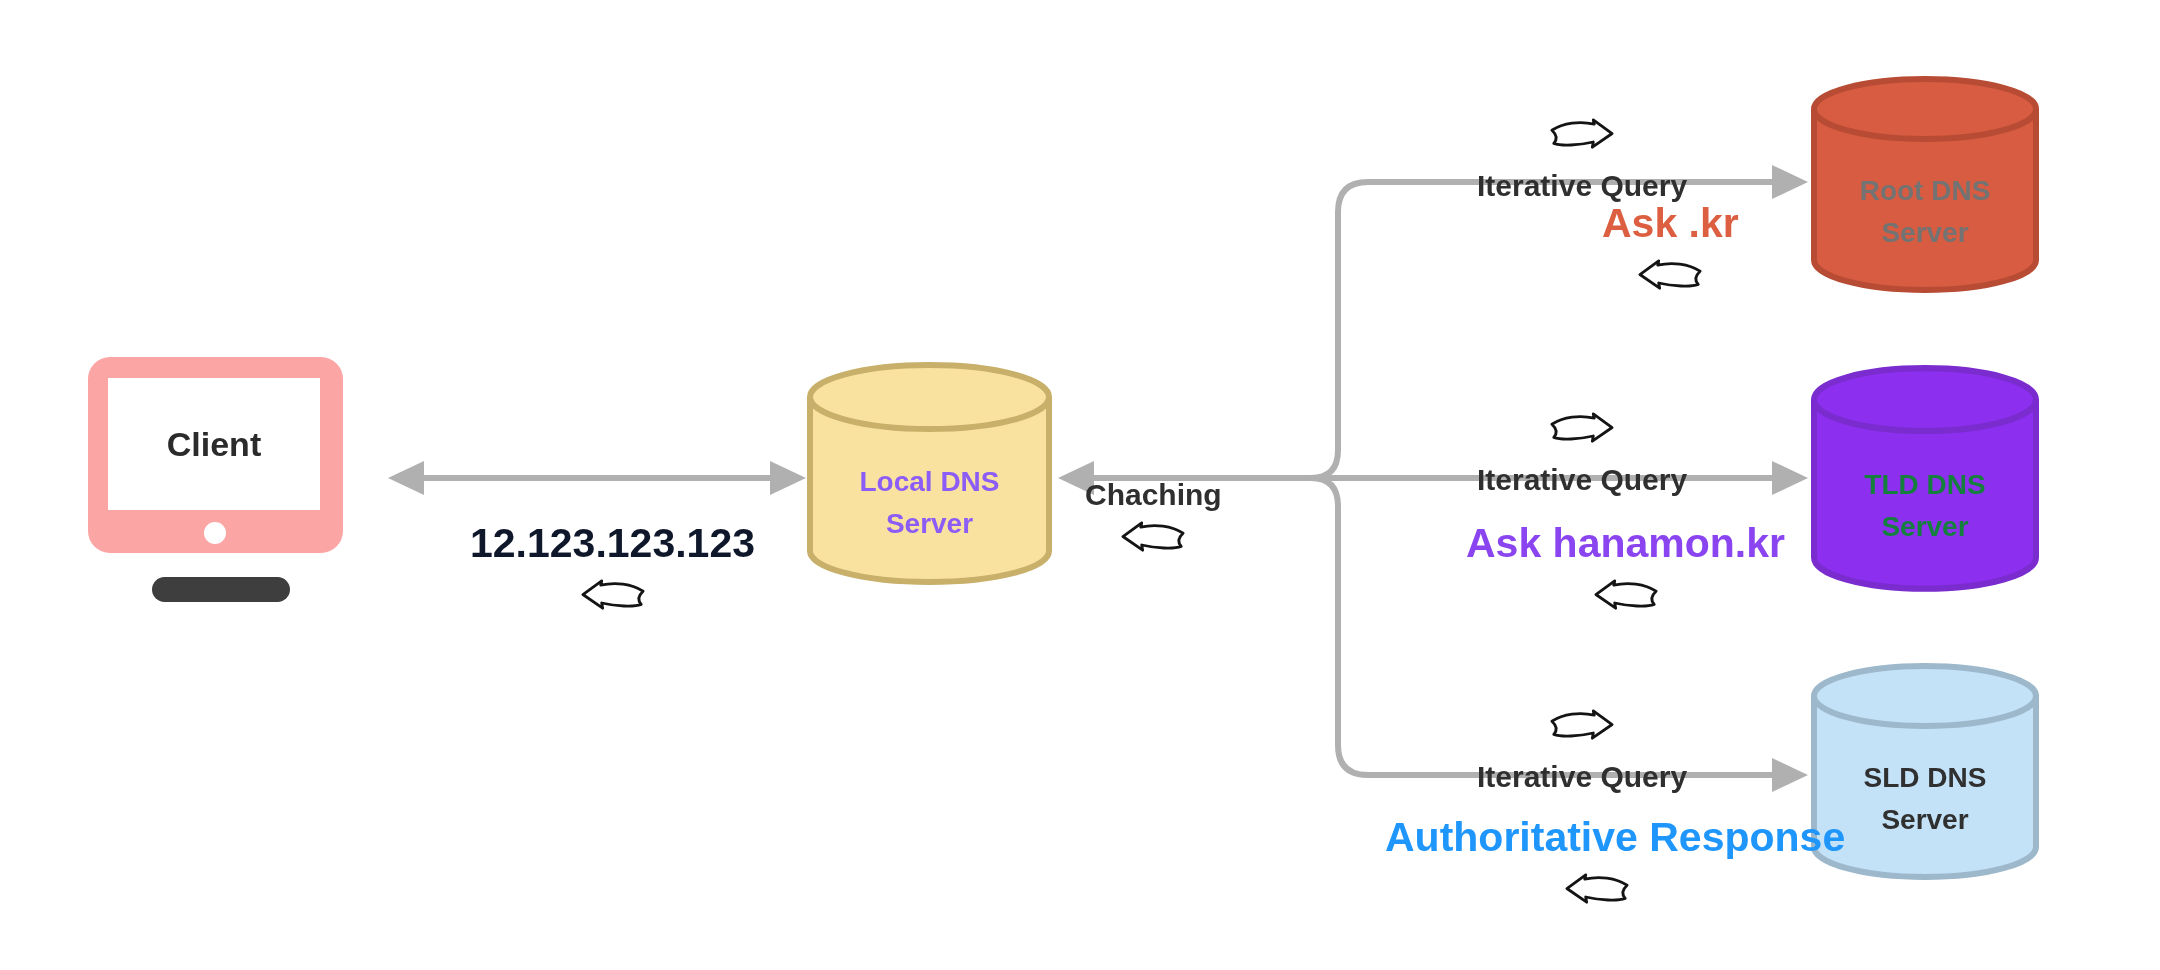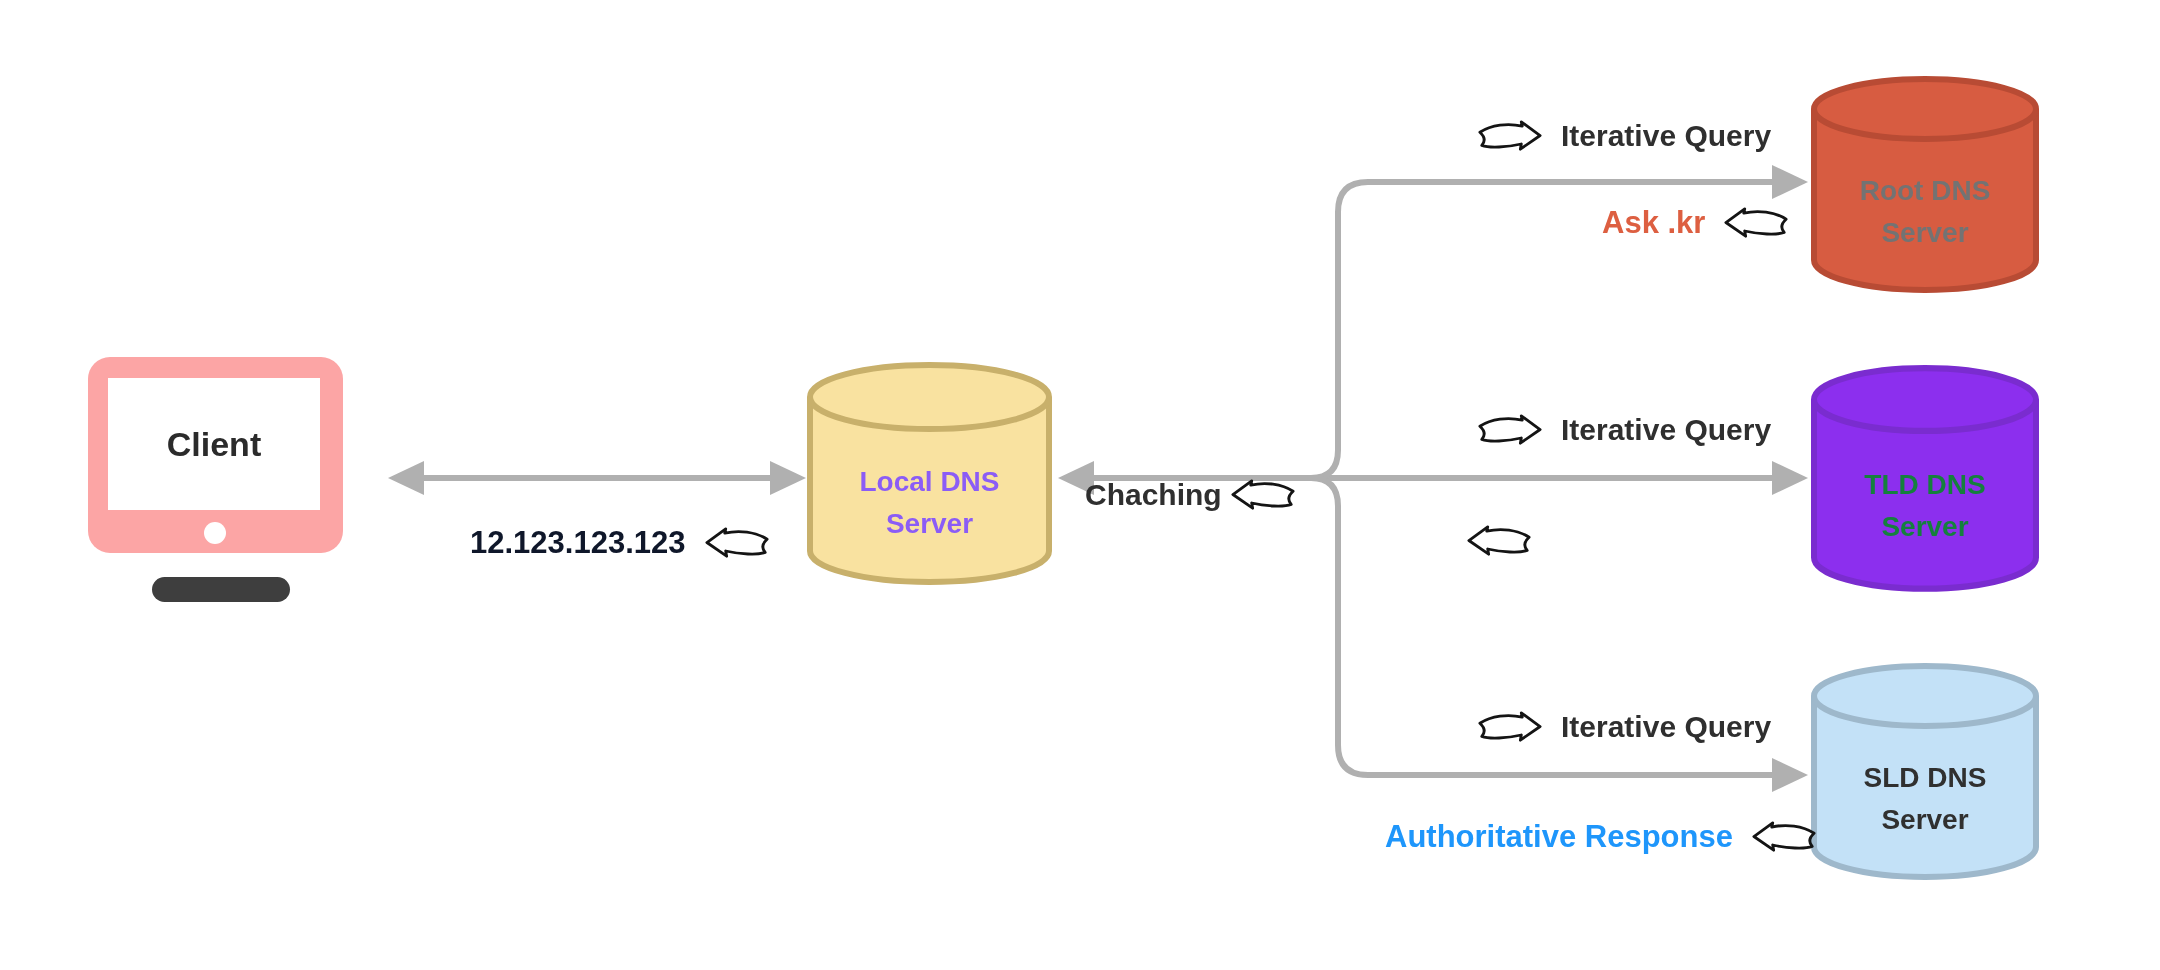--- a/index.html
+++ b/index.html
@@ -5,24 +5,24 @@
   html,body{margin:0;padding:0;background:#ffffff;}
   .canvas{
     position:relative;width:2160px;height:970px;background:#ffffff;
     font-family:"Liberation Sans",sans-serif;overflow:hidden;
   }
   .connectors{position:absolute;left:0;top:0;}
 
   
   .label-row{
     position:absolute;display:flex;align-items:center;gap:18px;
-    font-weight:700;color:#2f2f2f;white-space:pre;line-height:36px;
+    font-weight:700;color:#2f2f2f;white-space:pre;line-height:36px;flex-direction:column;
   }
   .label-row .q{font-size:30px;}
-  .label-row .r{font-size:31px;text-align:center;}
+  .label-row .r{font-size:41px;text-align:center;}
   .hand-arrow{flex:0 0 auto;display:block;}
 
   
   .monitor-bezel{
     position:absolute;left:88px;top:357px;width:255px;height:196px;
     background:#fca5a5;border-radius:22px;
   }
   .monitor-screen{
     position:absolute;left:20px;top:21px;width:212px;height:132px;background:#ffffff;
     display:flex;align-items:center;justify-content:center;
@@ -165,20 +165,21 @@
   </div>
 
   <div class="label-row" style="left:1477px;top:412px;">
     <svg class="hand-arrow" width="66" height="32" viewBox="0 0 70 34">
       <path d="M3 13 C15 5 33 3 48 6.5 L47 2 L67 16.5 L46 31 L47 25.5 C32 29 13 30 5 27 C9 22.5 8 17.5 3 13 Z" fill="#ffffff" stroke="#141414" stroke-width="3" stroke-linejoin="round"></path>
     </svg>
     <span class="q">Iterative Query</span>
   </div>
 
   <div class="label-row" style="left:1466px;top:525px;">
+    <span class="r" style="color: rgb(138, 69, 240);">Ask hanamon.kr</span>
     <svg class="hand-arrow" width="66" height="32" viewBox="0 0 70 34">
       <g transform="translate(70 0) scale(-1 1)">
         <path d="M3 13 C15 5 33 3 48 6.5 L47 2 L67 16.5 L46 31 L47 25.5 C32 29 13 30 5 27 C9 22.5 8 17.5 3 13 Z" fill="#ffffff" stroke="#141414" stroke-width="3" stroke-linejoin="round"></path>
       </g>
     </svg>
   </div>
 
   <div class="label-row" style="left:1477px;top:709px;">
     <svg class="hand-arrow" width="66" height="32" viewBox="0 0 70 34">
       <path d="M3 13 C15 5 33 3 48 6.5 L47 2 L67 16.5 L46 31 L47 25.5 C32 29 13 30 5 27 C9 22.5 8 17.5 3 13 Z" fill="#ffffff" stroke="#141414" stroke-width="3" stroke-linejoin="round"></path>

